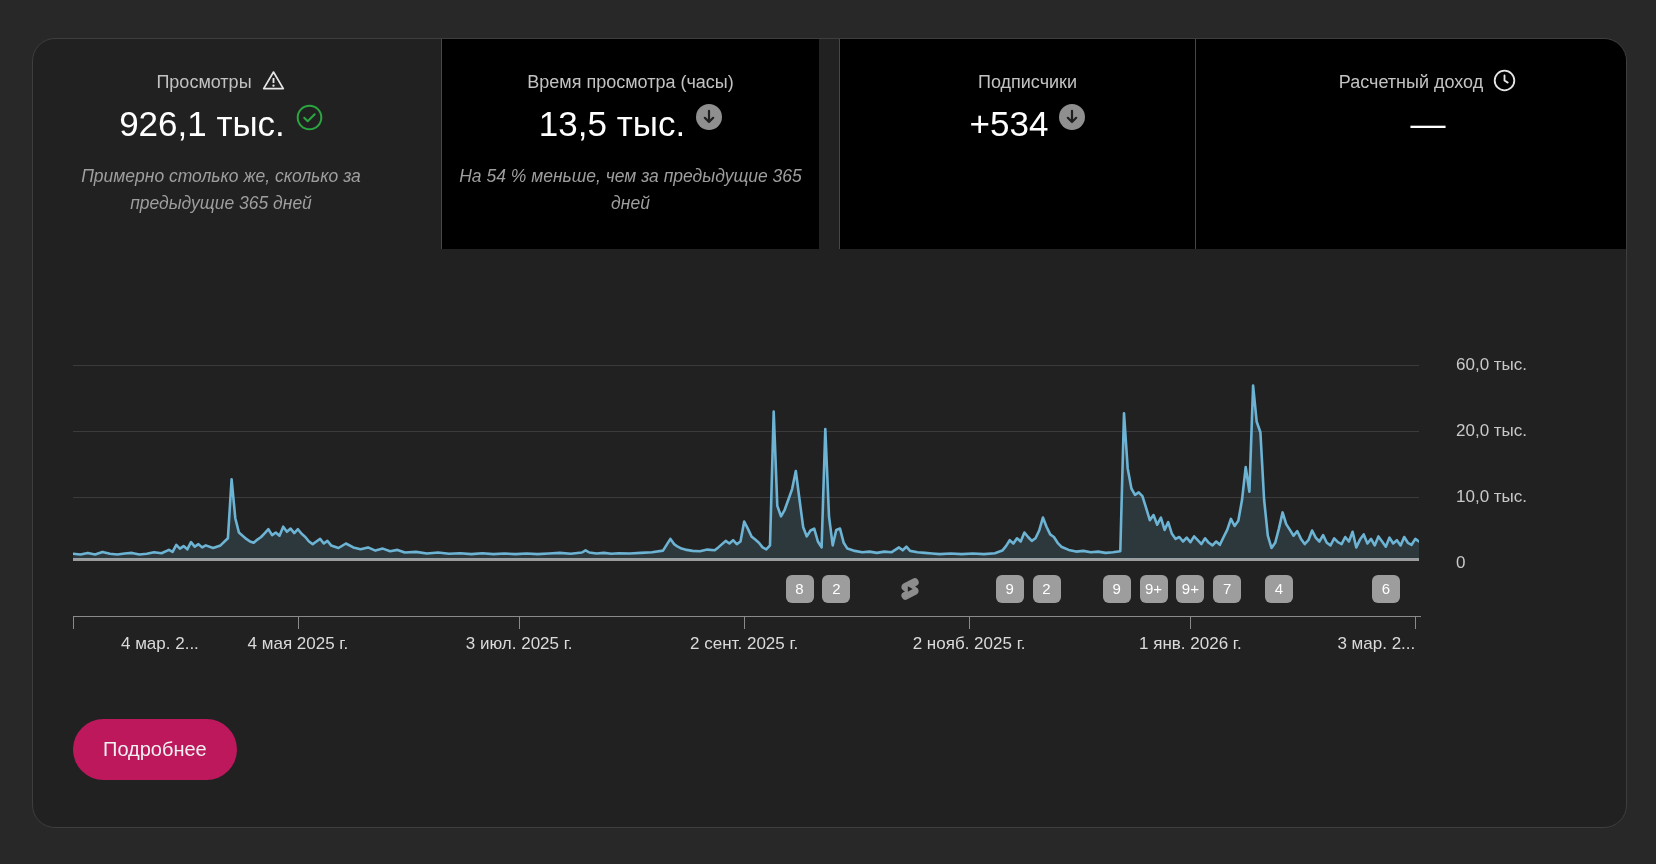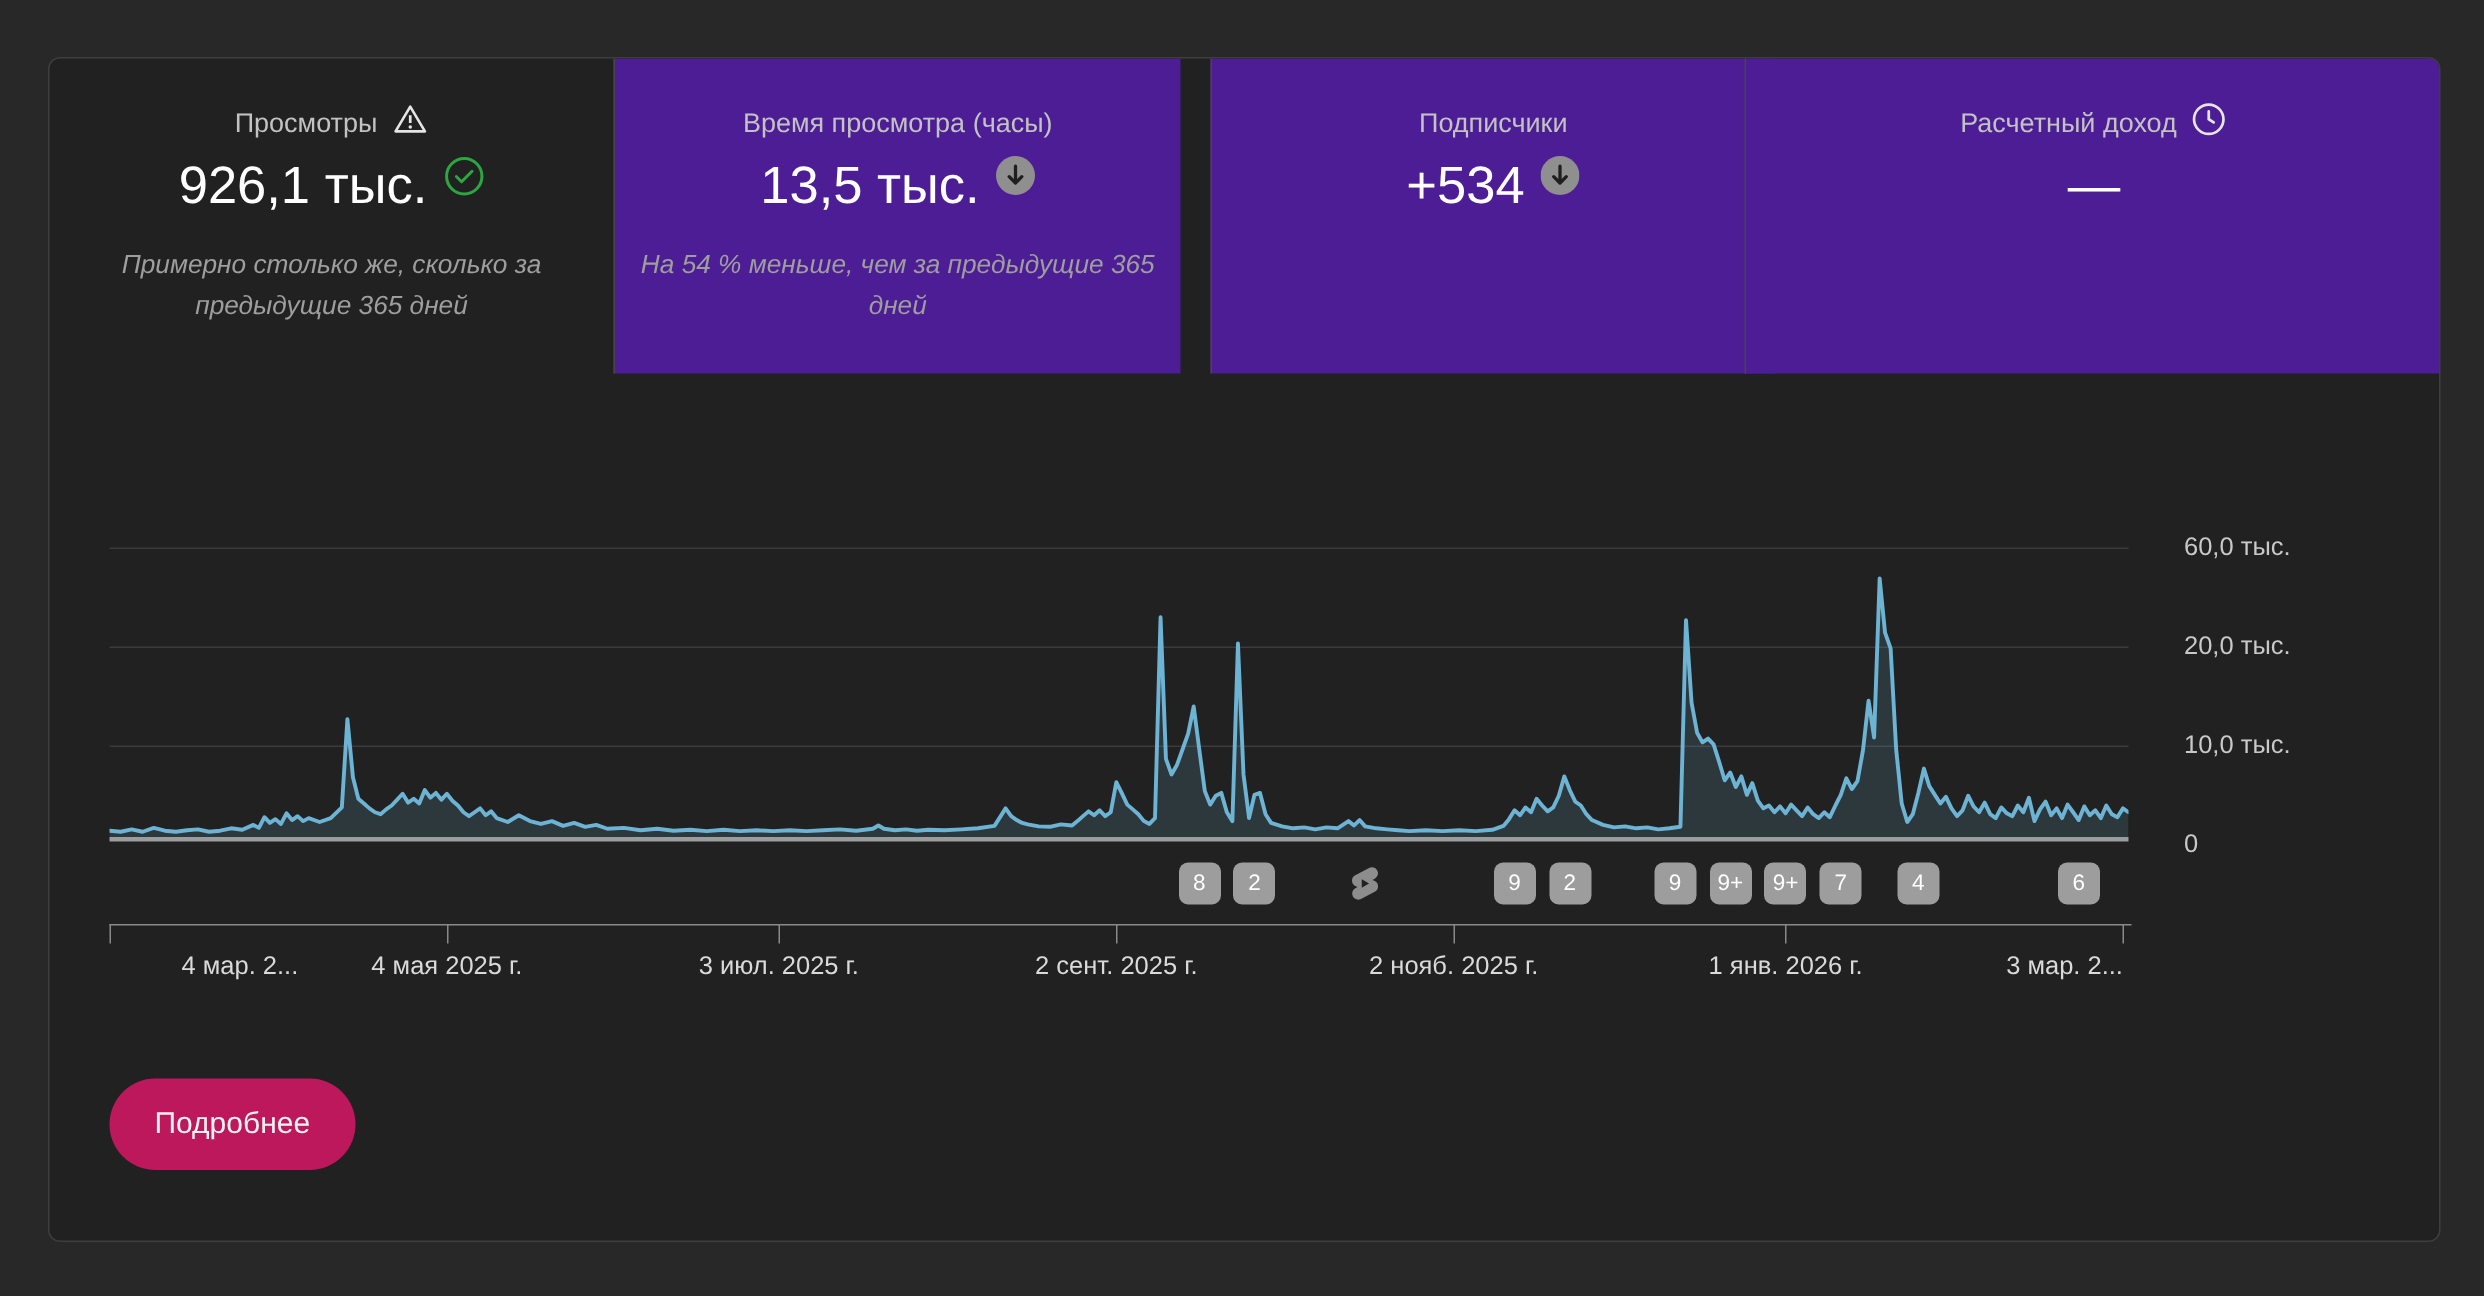--- a/index.html
+++ b/index.html
@@ -2,28 +2,28 @@
 <html><head>
 <meta charset="utf-8">
 <style>
   html,body{margin:0;padding:0;}
   body{
     width:1656px;height:864px;background:#282828;
     font-family:"Liberation Sans", sans-serif;position:relative;overflow:hidden;
   }
   .panel{
     position:absolute;left:32px;top:38px;width:1595px;height:790px;
-    background:#212121;border:1px solid #3e3e3e;border-radius:8px;
+    background:#212121;border:1px solid #3e3e3e;border-radius:23px;
     box-sizing:border-box;overflow:hidden;
   }
   
   .tabs{position:absolute;left:0;top:0;width:100%;height:210px;}
   .tab{position:absolute;top:0;height:210px;box-sizing:border-box;cursor:pointer;
        display:flex;flex-direction:column;align-items:center;padding-top:30px;}
-  .tab.inactive{background:#4c1d95;border-left:1px solid #474747;}
+  .tab.inactive{background:#000000;border-left:1px solid #474747;margin-left:32px;}
   .tab-t{display:flex;align-items:center;gap:9px;height:26px;}
   .tab-title{font-size:18px;color:#c2c2c2;}
   .tab-v{display:flex;align-items:flex-start;gap:11px;margin-top:9px;height:46px;}
   .tab-value{font-size:35px;color:#ffffff;}
   .tab-sub{margin-top:13px;font-size:17.5px;font-style:italic;color:#9e9e9e;
            text-align:center;line-height:1.55;max-width:345px;}
   .icon{display:inline-block;flex:none;}
   
   .gridline{position:absolute;left:40px;width:1346px;height:1px;background:#3b3b3b;}
   .baseline{position:absolute;left:40px;top:519px;width:1346px;height:3px;background:#9c9c9c;}

